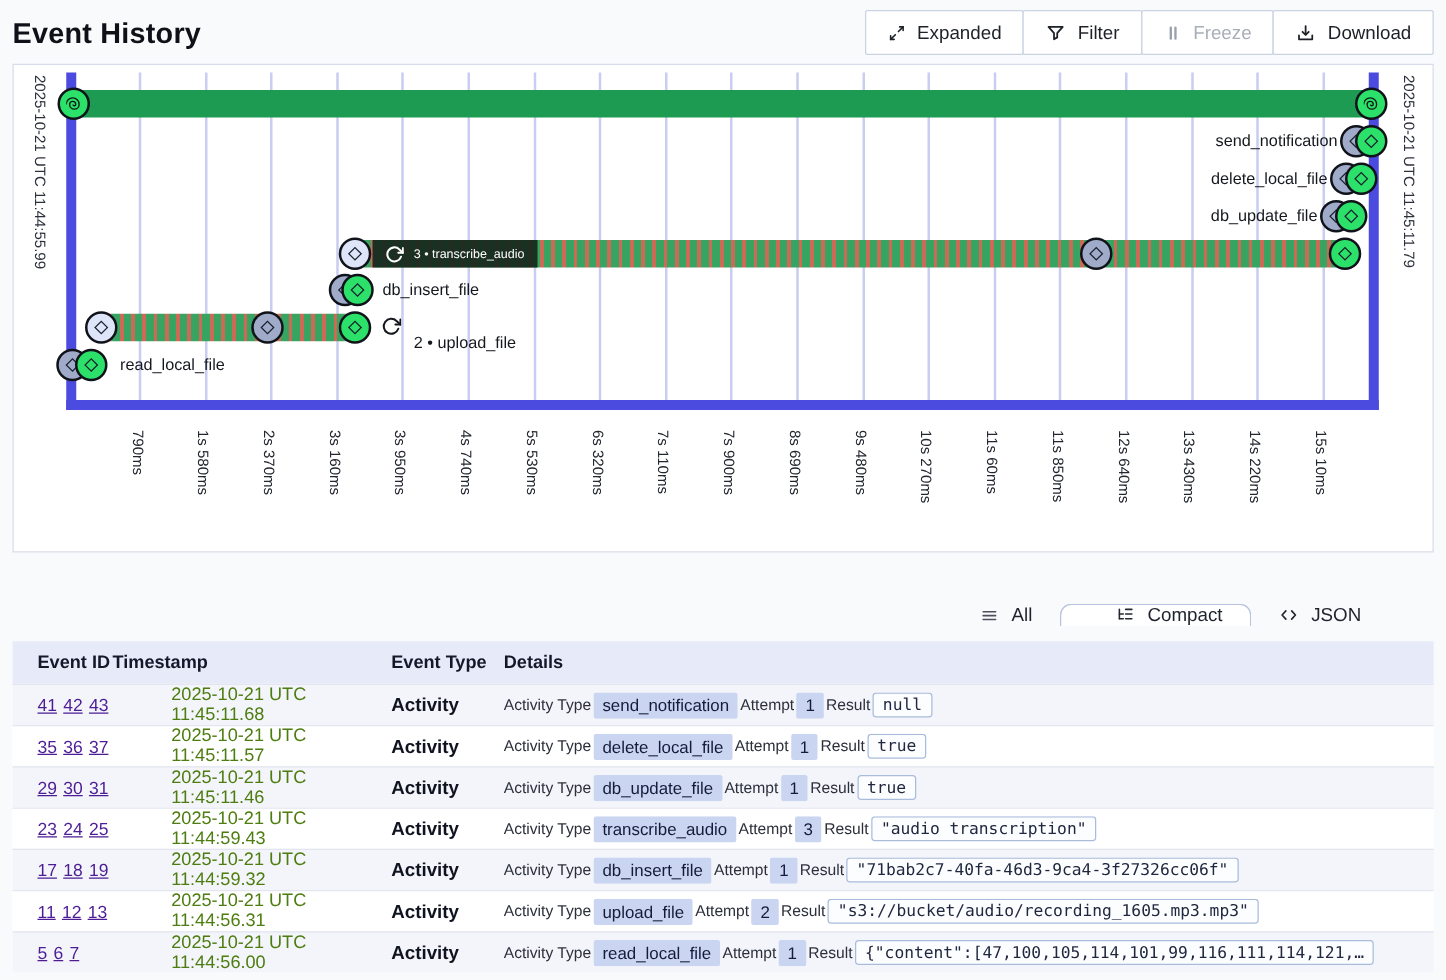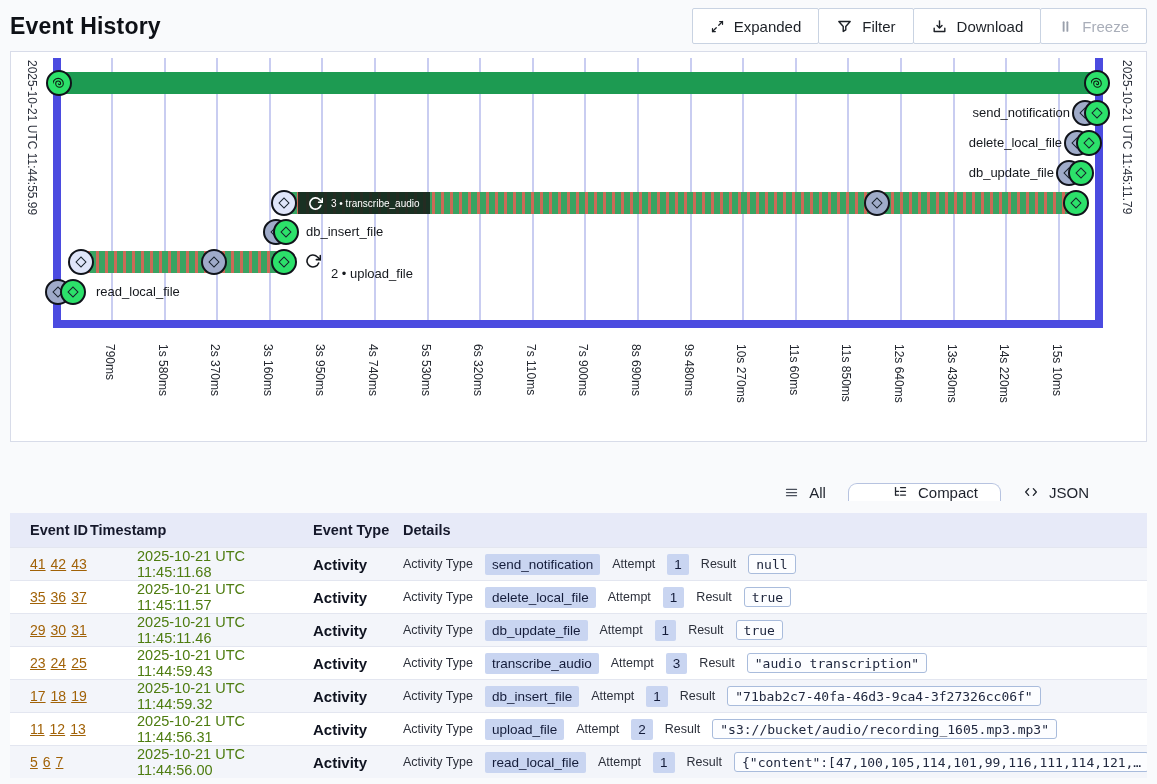--- a/index.html
+++ b/index.html
@@ -50,24 +50,24 @@
   
   .tabs{display:flex;justify-content:flex-end;align-items:center;height:42px;margin:29px 10px 0;padding-right:36px;}
   .tab{display:flex;align-items:center;gap:10px;padding:0 22px;font-size:15px;color:#1e222c;cursor:pointer;}
   .tab.active{border:1px solid #b7c3e0;border-bottom:none;border-radius:9px 9px 0 0;background:#fff;padding-left:44px;}
   
   .etable{margin:0 10px;background:#fff;}
   .thead,.trow{display:grid;grid-template-columns:60px 223px 90px 1fr;padding-left:20px;align-items:center;}
   .thead{height:34px;background:#e7eaf8;font-weight:700;font-size:14.5px;color:#15182b;}
   .trow{height:32px;border-top:1px solid #e3e6f0;font-size:14.5px;background:#fff;}
   .trow:nth-child(odd){background:#f3f5fa;}
-  .idcell a{color:#a16207;text-decoration:underline;margin-right:5px;font-size:14px;}
+  .idcell a{color:#4c1d95;text-decoration:underline;margin-right:5px;font-size:14px;}
   .tscell{color:#4d7c0f;margin-left:47px;}
   .etype{font-weight:700;font-size:15px;color:#0f1320;}
-  .details{display:flex;align-items:center;gap:12px;font-size:12.5px;color:#2c303b;overflow:hidden;white-space:nowrap;}
+  .details{display:flex;align-items:center;gap:2px;font-size:12.5px;color:#2c303b;overflow:hidden;white-space:nowrap;}
   .badge{background:#c9d5f1;color:#141c3a;padding:3px 7px;border-radius:2px;font-size:13.5px;}
   .code{
     border:1px solid #a9bcdc;background:#fcfdff;padding:1.5px 7px;border-radius:3px;
     font-family:"DejaVu Sans Mono",monospace;font-size:13px;color:#20283f;white-space:nowrap;
   }
 </style>
 </head>
 <body>
 
 <div class="topbar">
@@ -85,38 +85,38 @@
       <span>Expanded</span>
     </button>
     <button class="btn">
       <span style="display:flex">
         <svg width="17" height="17" viewBox="0 0 24 24" fill="none" stroke="#1d2127" stroke-width="2" stroke-linejoin="round">
             <path d="M4 5h16l-6.2 7v4.8L10.2 19v-7z"></path>
           </svg>
       </span>
       <span>Filter</span>
     </button>
+    <button class="btn disabled">
+      <span style="display:flex">
+        <svg width="15" height="15" viewBox="0 0 24 24" fill="none" stroke="#9aa0ac" stroke-width="3" stroke-linecap="round">
+            <path d="M9 5v14"></path>
+            <path d="M15 5v14"></path>
+          </svg>
+      </span>
+      <span>Freeze</span>
+    </button>
     <button class="btn">
       <span style="display:flex">
         <svg width="17" height="17" viewBox="0 0 24 24" fill="none" stroke="#1d2127" stroke-width="2" stroke-linecap="round" stroke-linejoin="round">
             <path d="M12 4v9.5"></path>
             <path d="M8.5 10.5 12 14l3.5-3.5"></path>
             <path d="M4.5 14.5V19h15v-4.5"></path>
           </svg>
       </span>
       <span>Download</span>
-    </button>
-    <button class="btn disabled">
-      <span style="display:flex">
-        <svg width="15" height="15" viewBox="0 0 24 24" fill="none" stroke="#9aa0ac" stroke-width="3" stroke-linecap="round">
-            <path d="M9 5v14"></path>
-            <path d="M15 5v14"></path>
-          </svg>
-      </span>
-      <span>Freeze</span>
     </button>
   </div>
 </div>
 
 <div class="chart-panel">
   <div class="axis-date left">2025-10-21 UTC 11:44:55.99</div>
   <div class="axis-date right">2025-10-21 UTC 11:45:11.79</div>
 
   <div class="plot">
       <div class="gridline" style="left: 996.8px;"></div>

